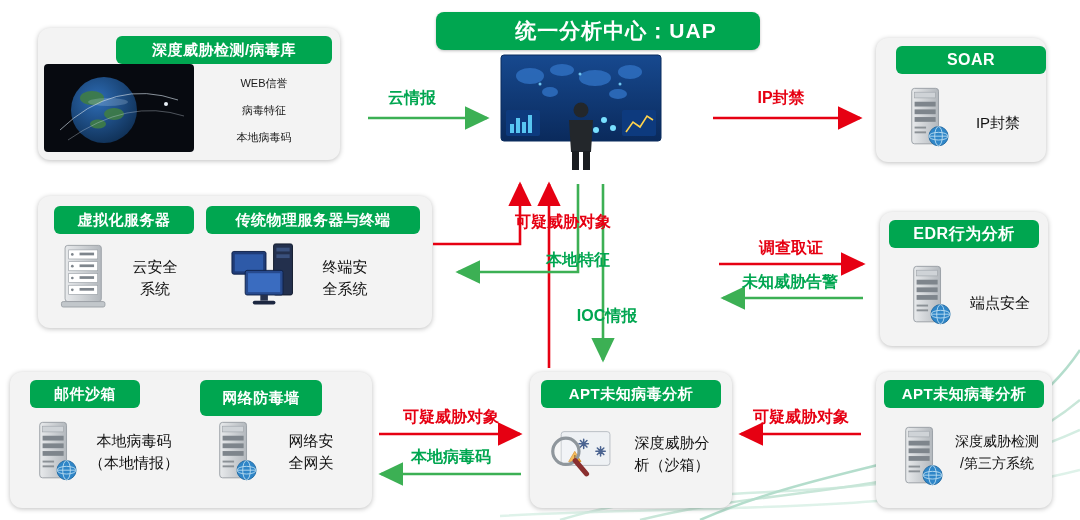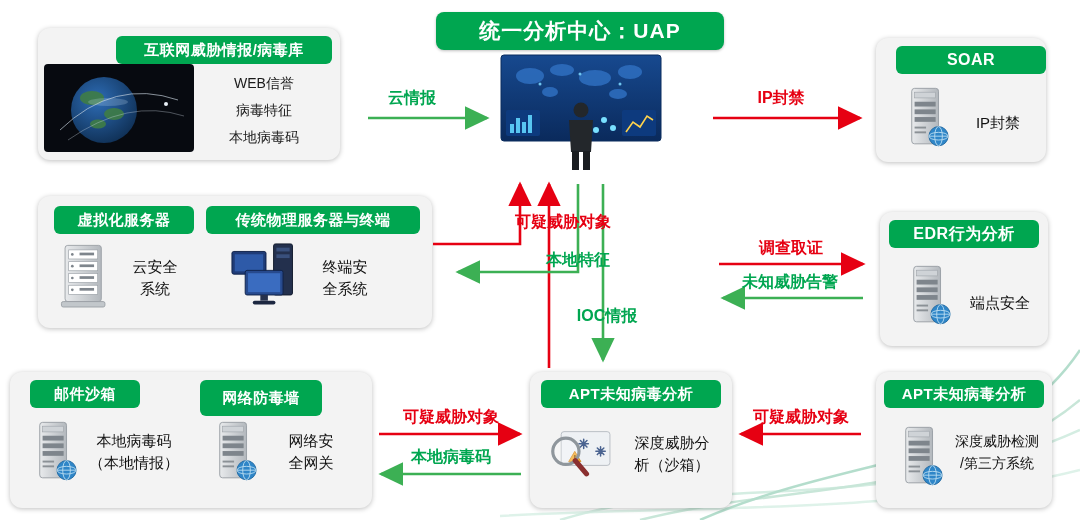--- a/index.html
+++ b/index.html
@@ -14,27 +14,27 @@
   }
   .pill {
     position:absolute; background:#00a650; color:#fff; font-weight:700;
     border-radius:6px; display:flex; align-items:center; justify-content:center;
     font-size:15px; letter-spacing:.5px; z-index:2;
   }
   .banner {
     position:absolute; left:436px; top:12px; width:288px; height:38px;
     background:#00a650; color:#fff; font-weight:700; font-size:21px;
     border-radius:8px; display:flex; align-items:center; justify-content:center;
-    letter-spacing:1px; z-index:2; box-shadow:0 1px 3px rgba(0,0,0,.25);
+    letter-spacing:1px; z-index:2; box-shadow:0 1px 3px rgba(0,0,0,.25);padding-left:36px;
   }
   .caption {
     position:absolute; font-size:15px; line-height:22px; text-align:center;
     white-space:pre-line; color:#111; z-index:2;
   }
-  .intel-item { height:27px; line-height:27px; font-size:14px; text-align:center; }
+  .intel-item { height:27px; line-height:27px; font-size:11px; text-align:center; }
   .icon { position:absolute; z-index:2; }
   .flow-label {
     position:absolute; transform:translateX(-50%); font-weight:700; font-size:16px;
     white-space:nowrap; z-index:4;
   }
   .flow-label.red   { color:#e60012; }
   .flow-label.green { color:#00a650; }
   .overlay { z-index:3; }
   .decor   { z-index:0; }
 </style>
@@ -177,21 +177,21 @@
     </g>
   </svg>
 
   <div class="banner">统一分析中心：UAP</div>
 
   <svg class="icon" style="left:500px; top:54px; width:162px; height:118px" viewBox="0 0 162 118">
       <use href="#sym-dashboard" width="162" height="118"></use>
     </svg>
 
   <div class="panel" style="left:38px; top:28px; width:302px; height:132px">
-    <div class="pill" style="left:78px; top:8px; width:216px; height:28px">互联网威胁情报/病毒库</div>
+    <div class="pill" style="left:78px; top:8px; width:216px; height:28px">深度威胁检测/病毒库</div>
     <svg class="icon" style="left:6px; top:36px; width:150px; height:88px" viewBox="0 0 150 88">
         <use href="#sym-globe-dark" width="150" height="88"></use>
       </svg>
     <div style="position:absolute; left:158px; top:42px; width:136px;">
       <div class="intel-item">WEB信誉</div>
       <div class="intel-item">病毒特征</div>
       <div class="intel-item">本地病毒码</div>
     </div>
   </div>
 

